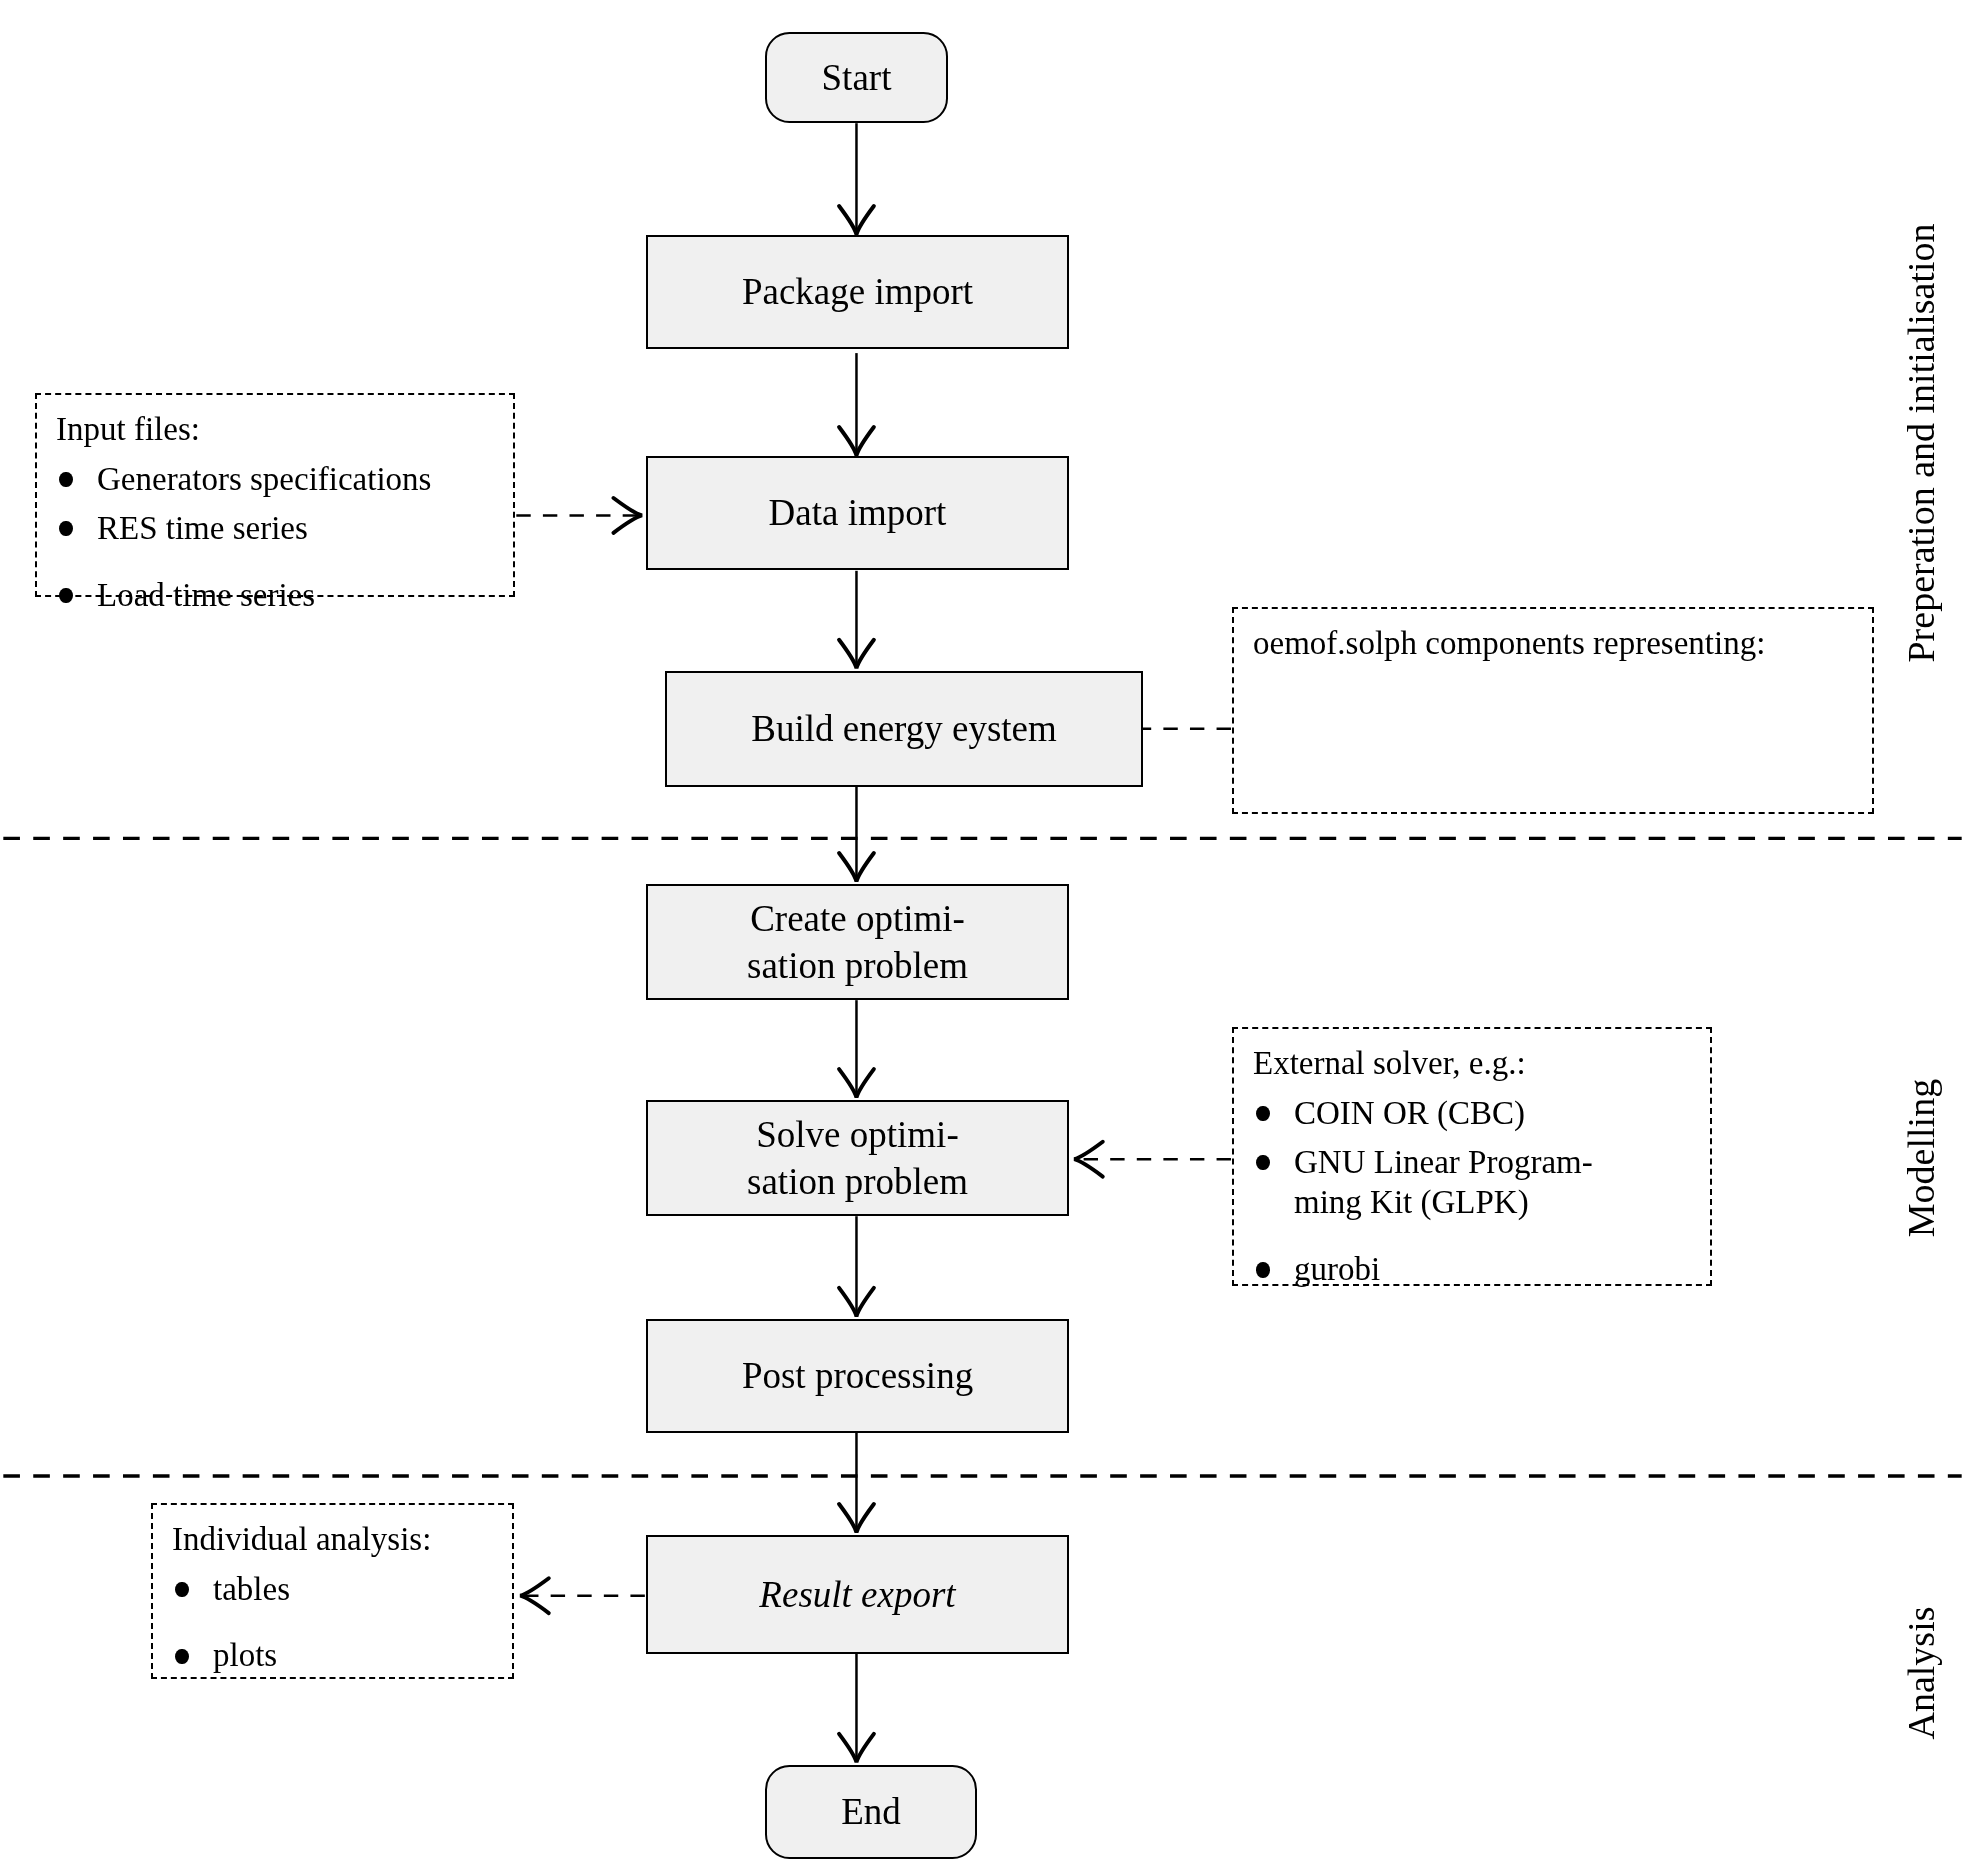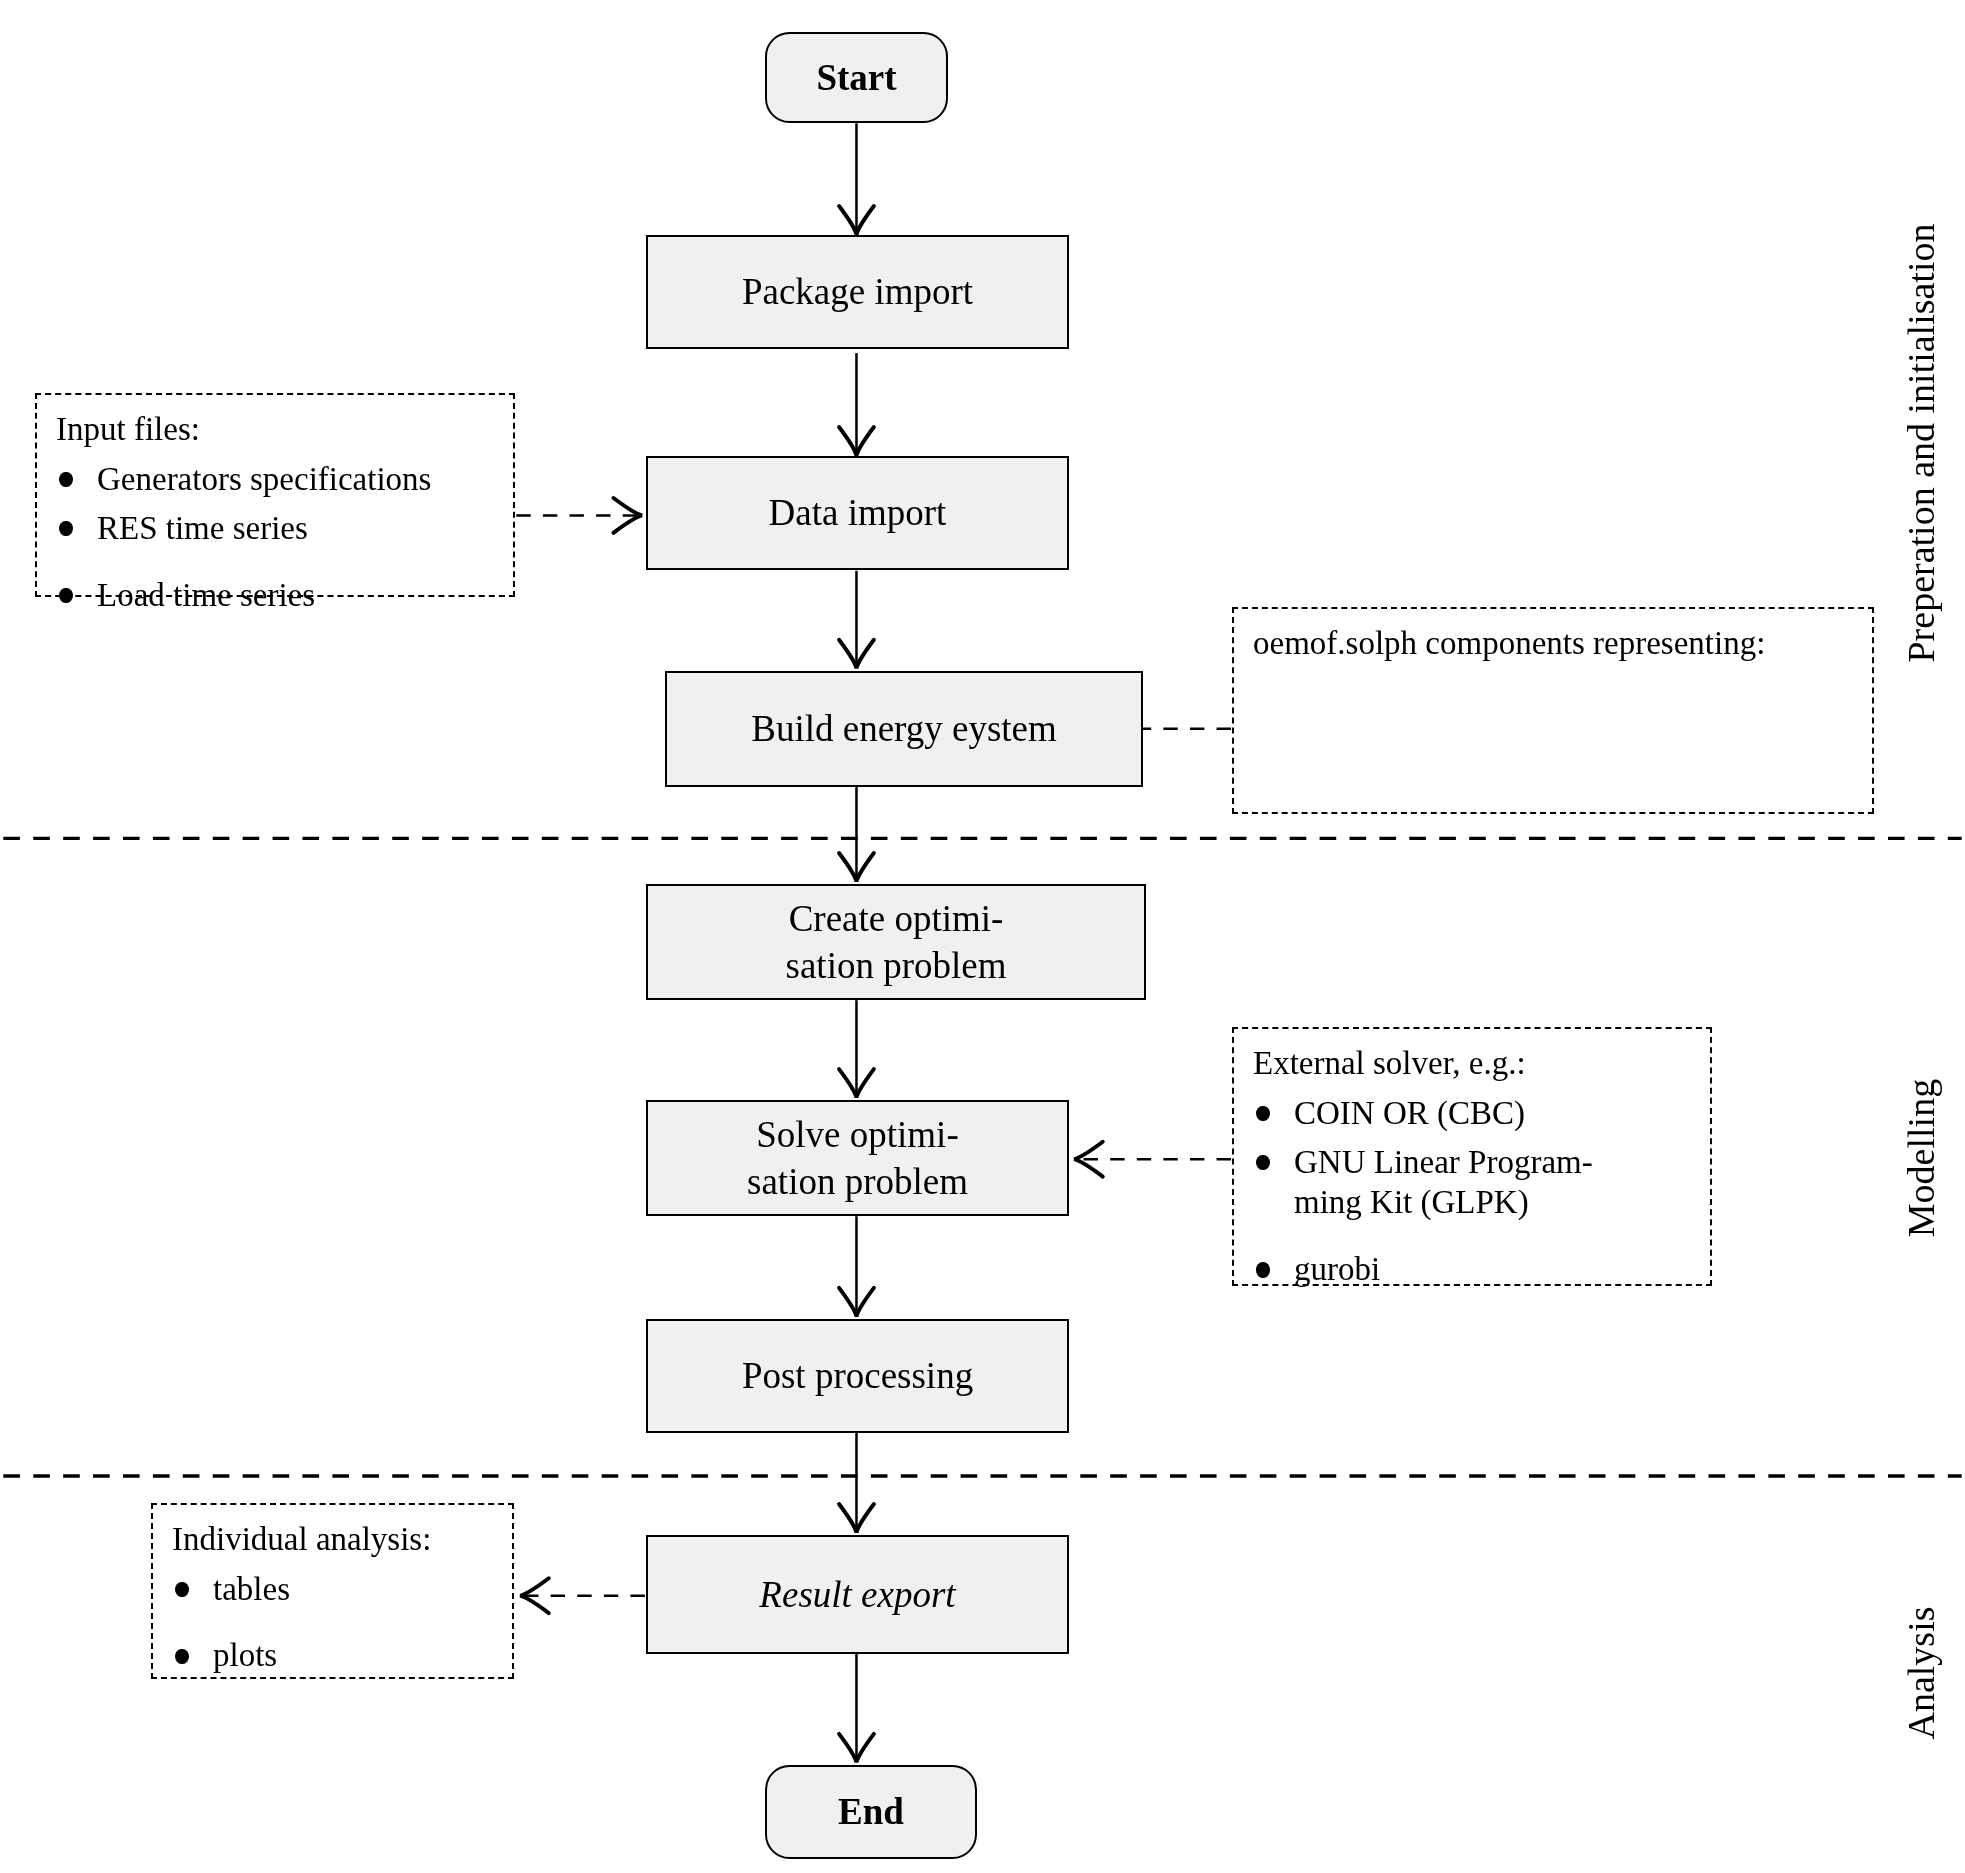--- a/index.html
+++ b/index.html
@@ -16,21 +16,21 @@
   .node{
     position:absolute;
     box-sizing:border-box;
     background:#f0f0f0;
     border:2.8px solid #000;
     display:flex;align-items:center;justify-content:center;
     font-size:37px;line-height:1.28;
     text-align:center;
     white-space:pre-line;
   }
-  .node.terminal{border-radius:24.4px;font-weight:bold;}
+  .node.terminal{border-radius:24.4px;}
 
   .note{
     position:absolute;
     box-sizing:border-box;
     border:2.2px dashed #000;
     background:#ffffff;
     font-size:33px;line-height:1.22;
     padding:14.4px 19px;
   }
   .note-title{white-space:pre-line;}
@@ -88,21 +88,21 @@
   </svg>
 
   <div class="node terminal" style="left:765px;top:32px;width:183px;height:91px;">Start</div>
 
   <div class="node" style="left:646px;top:235px;width:423px;height:114px;">Package import</div>
 
   <div class="node" style="left:646px;top:456px;width:423px;height:114px;font-family:Liberation Serif, serif;">Data import</div>
 
   <div class="node" style="left:646px;top:671px;width:478px;height:116px;margin-left:19px;">Build energy eystem</div>
 
-  <div class="node" style="left:646px;top:884px;width:500px;height:116px;">Create optimi-
+  <div class="node" style="left:646px;top:884px;width:423px;height:116px;">Create optimi-
 sation problem</div>
 
   <div class="node" style="left:646px;top:1100px;width:423px;height:116px;">Solve optimi-
 sation problem</div>
 
   <div class="node" style="left:646px;top:1319px;width:423px;height:114px;">Post processing</div>
 
   <div class="node" style="left:646px;top:1535px;width:423px;height:119px;font-style:italic;">Result export</div>
 
   <div class="node terminal" style="left:765px;top:1765px;width:212px;height:94px;">End</div>

